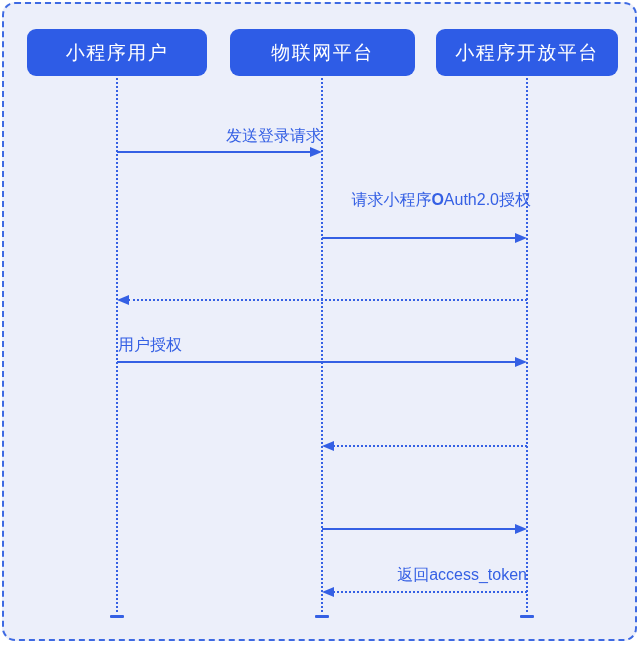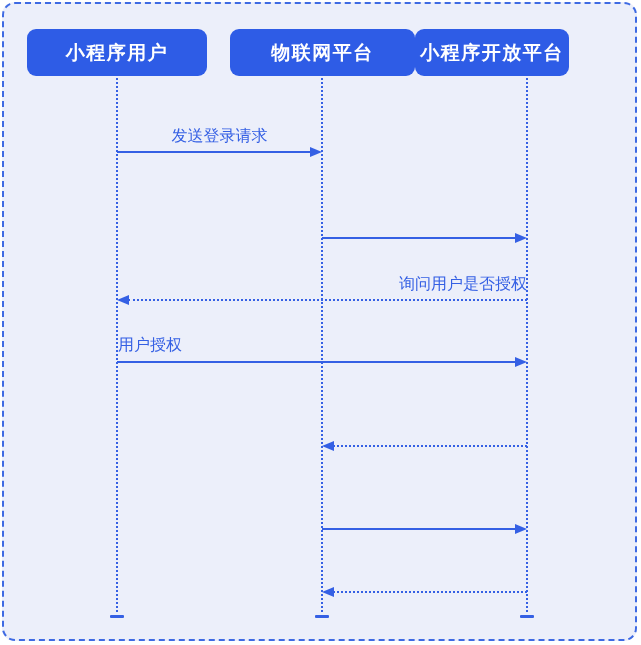--- a/index.html
+++ b/index.html
@@ -17,27 +17,27 @@
   }
   .frame{
     position:absolute;left:2px;top:2px;width:635px;height:639px;
     border:2px dashed var(--frame-border);border-radius:13px;background:var(--bg);
   }
   .layer{position:absolute;left:0;top:0;width:641px;height:645px}
   .actor{
     position:absolute;top:29px;height:47px;background:var(--accent);
     border-radius:9px;color:var(--actor-text);
     display:flex;align-items:center;justify-content:center;
-    font-weight:bold;font-size:19px;letter-spacing:1.5px;
+    font-weight:normal;font-size:19px;letter-spacing:1.5px;
   }
   .lifeline{position:absolute;top:78px;height:534px;width:0;border-left:2.5px dotted var(--ink)}
   .tick{position:absolute;top:615px;width:14px;height:3px;background:var(--ink);border-radius:1px}
   .msg{
     position:absolute;color:var(--ink);font-size:16px;line-height:23px;
-    font-weight:500;text-align:center;white-space:nowrap;
+    font-weight:500;text-align:right;white-space:nowrap;
   }
   .msg .ln{white-space:nowrap}
   .msg.align-right{text-align:right}
   .msg.align-left{text-align:center}
   .arrow{position:absolute;height:0}
   .arrow .shaft{position:absolute;top:-1.25px;height:2.5px;background:var(--ink)}
   .arrow.right .shaft{left:0;right:11px}
   .arrow.left .shaft{left:11px;right:0}
   .arrow.dotted .shaft{height:0;background:none;border-top:2.8px dotted var(--ink);top:-1.4px}
   .arrow .head{position:absolute;top:-5.5px;width:0;height:0;border-top:5.5px solid transparent;border-bottom:5.5px solid transparent}
@@ -51,46 +51,46 @@
 <div class="frame"></div>
 
 <div class="layer">
 
   <div class="actor" style="left:27px;width:180px">
     <span>小程序用户</span>
   </div>
   <div class="actor" style="left:230px;width:185px">
     <span>物联网平台</span>
   </div>
-  <div class="actor" style="left:415px;width:154px">
+  <div class="actor" style="left:436px;width:182px">
     <span>小程序开放平台</span>
   </div>
 
   <div class="lifeline" style="left:115.75px"></div>
   <div class="lifeline" style="left:320.75px"></div>
   <div class="lifeline" style="left:525.75px"></div>
 
   <div class="tick" style="left:110px"></div>
   <div class="tick" style="left:315px"></div>
   <div class="tick" style="left:520px"></div>
 
   <div class="msg" style="left:117px;top:124px;width:205px">发送登录请求</div>
   <div class="arrow solid right" style="left:117px;top:152px;width:205px">
     <i class="shaft"></i>
     <i class="head"></i>
   </div>
 
   <div class="msg" style="left:318px;top:188px;width:213px">
+    <div class="ln"><span>请求小程序</span><b>O</b><span>Auth2.0授权</span></div>
   </div>
   <div class="arrow solid right" style="left:322px;top:238px;width:205px">
     <i class="shaft"></i>
     <i class="head"></i>
   </div>
 
-  <div class="msg align-right" style="left:322px;top:272px;width:205px">询问用户是否授权</div>
   <div class="arrow dotted left" style="left:117px;top:300px;width:410px">
     <i class="shaft"></i>
     <i class="head"></i>
   </div>
 
   <div class="msg align-left" style="left:118px;top:333px">用户授权</div>
   <div class="arrow solid right" style="left:117px;top:362px;width:410px">
     <i class="shaft"></i>
     <i class="head"></i>
   </div>
@@ -100,18 +100,19 @@
     <i class="head"></i>
   </div>
 
   <div class="msg" style="left:315px;top:477px;width:219px">
   </div>
   <div class="arrow solid right" style="left:322px;top:529px;width:205px">
     <i class="shaft"></i>
     <i class="head"></i>
   </div>
 
+  <div class="msg" style="left:322px;top:563px;width:205px">返回access_token</div>
   <div class="arrow dotted left" style="left:322px;top:592px;width:205px">
     <i class="shaft"></i>
     <i class="head"></i>
   </div>
 
 </div>
 
 </body></html>

